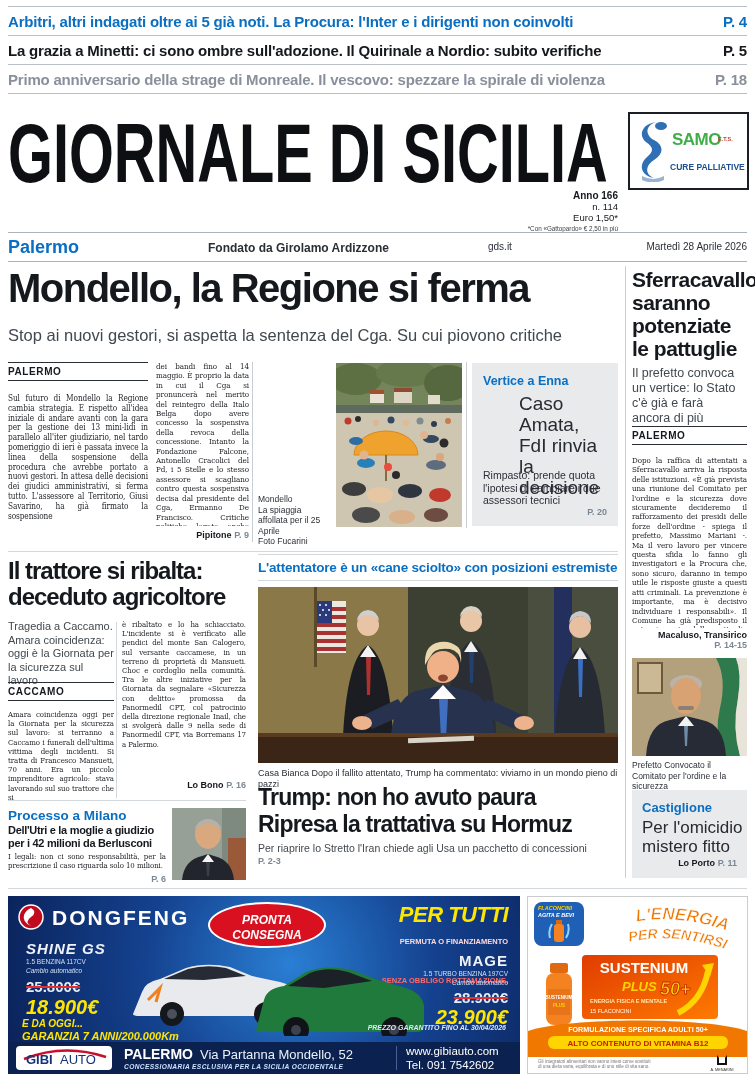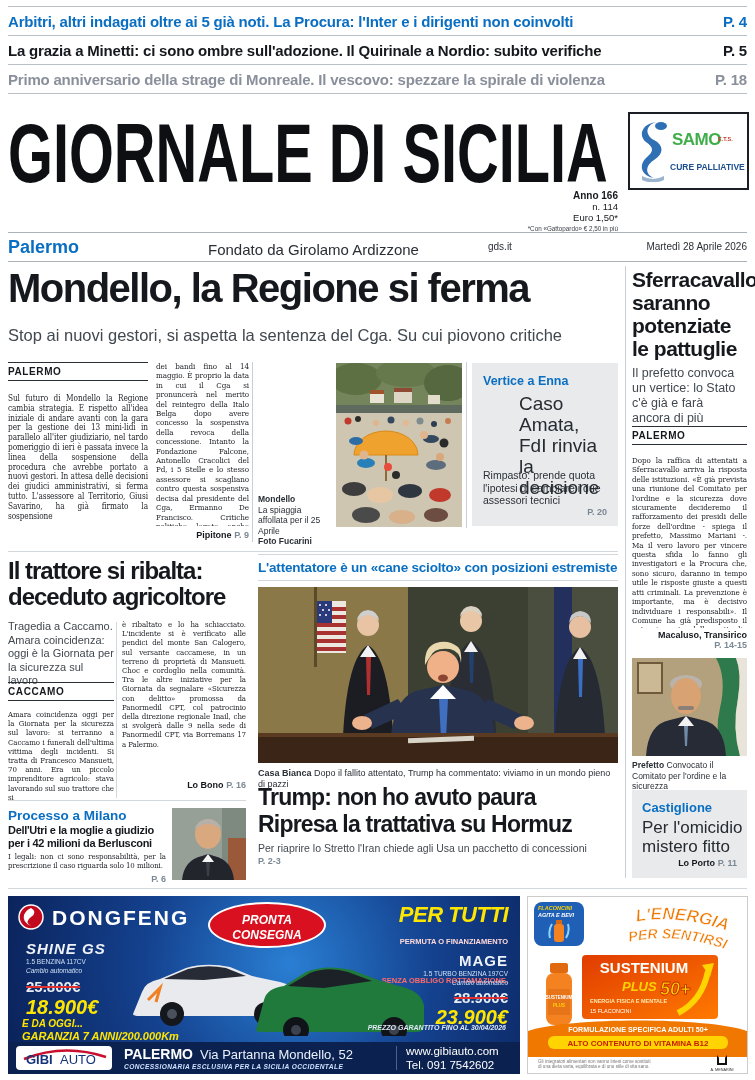--- a/index.html
+++ b/index.html
@@ -20,21 +20,21 @@
   .bodytxt{font-family:"DejaVu Serif",serif;font-size:8.4px;line-height:9.8px;
            text-align:justify;letter-spacing:-.1px;color:#1c1f24;
            width:113.6%;transform:scaleX(0.88);transform-origin:0 0;}
   .byline{font-size:9px;font-weight:bold;text-align:right;color:#15181d;}
   .pg{color:#7b8894;font-weight:bold;}
   .kick{color:#0a6fc2;font-weight:bold;}
   .stand{color:#41484f;}
   .gbox{background:#e9eaec;}
   .pre{white-space:pre-line;}
   .cap{font-size:8.5px;line-height:10.5px;color:#2a2f36;}
-  .cap b{font-weight:bold;text-align:center;}
+  .cap b{font-weight:normal;text-align:center;}
   svg text{font-family:"Liberation Sans",sans-serif;}
 </style>
 </head>
 <body>
 
 <div id="page">
 
   <div class="abs" style="left:8px;top:6px;width:739px;border-bottom:1px solid #b9c0c8;">
     <div class="tsrow">
       <span class="c-blue">Arbitri, altri indagati oltre ai 5 già noti. La Procura: l'Inter e i dirigenti non coinvolti</span>
@@ -65,21 +65,21 @@
 
   <div class="abs" style="left:430px;top:190px;width:188px;text-align:right;line-height:11px;">
     <div style="font-size:10px;font-weight:bold;">Anno 166</div>
     <div style="font-size:9.5px;">n. 114</div>
     <div style="font-size:9.5px;">Euro 1,50*</div>
     <div style="font-size:6.3px;color:#3a3f45;">*Con «Gattopardo» € 2,50 in più</div>
   </div>
 
   <div class="abs" style="left:8px;top:232px;width:739px;height:28px;border-top:1px solid #aab2ba;border-bottom:1px solid #aab2ba;">
     <span class="abs c-blue" style="left:0;top:4px;font-size:18px;font-weight:bold;">Palermo</span>
-    <span class="abs" style="left:200px;top:8px;font-size:15px;color:#2a2f36;">Fondato da Girolamo Ardizzone</span>
+    <span class="abs" style="left:200px;top:8px;font-size:12px;color:#2a2f36;font-weight:bold;">Fondato da Girolamo Ardizzone</span>
     <span class="abs" style="left:480px;top:8px;font-size:10px;color:#2a2f36;">gds.it</span>
     <span class="abs" style="right:0;top:8px;font-size:10px;color:#2a2f36;">Martedì 28 Aprile 2026</span>
   </div>
 
   <div class="abs hl" style="left:8px;top:266px;width:615px;font-size:40px;letter-spacing:-1.5px;">Mondello, la Regione si ferma</div>
   <div class="abs stand" style="left:8px;top:326px;width:615px;font-size:16.5px;">Stop ai nuovi gestori, si aspetta la sentenza del Cga. Su cui piovono critiche</div>
 
   <div class="abs" style="left:8px;top:362px;width:140px;">
     <div class="sechead">PALERMO</div>
   </div>

